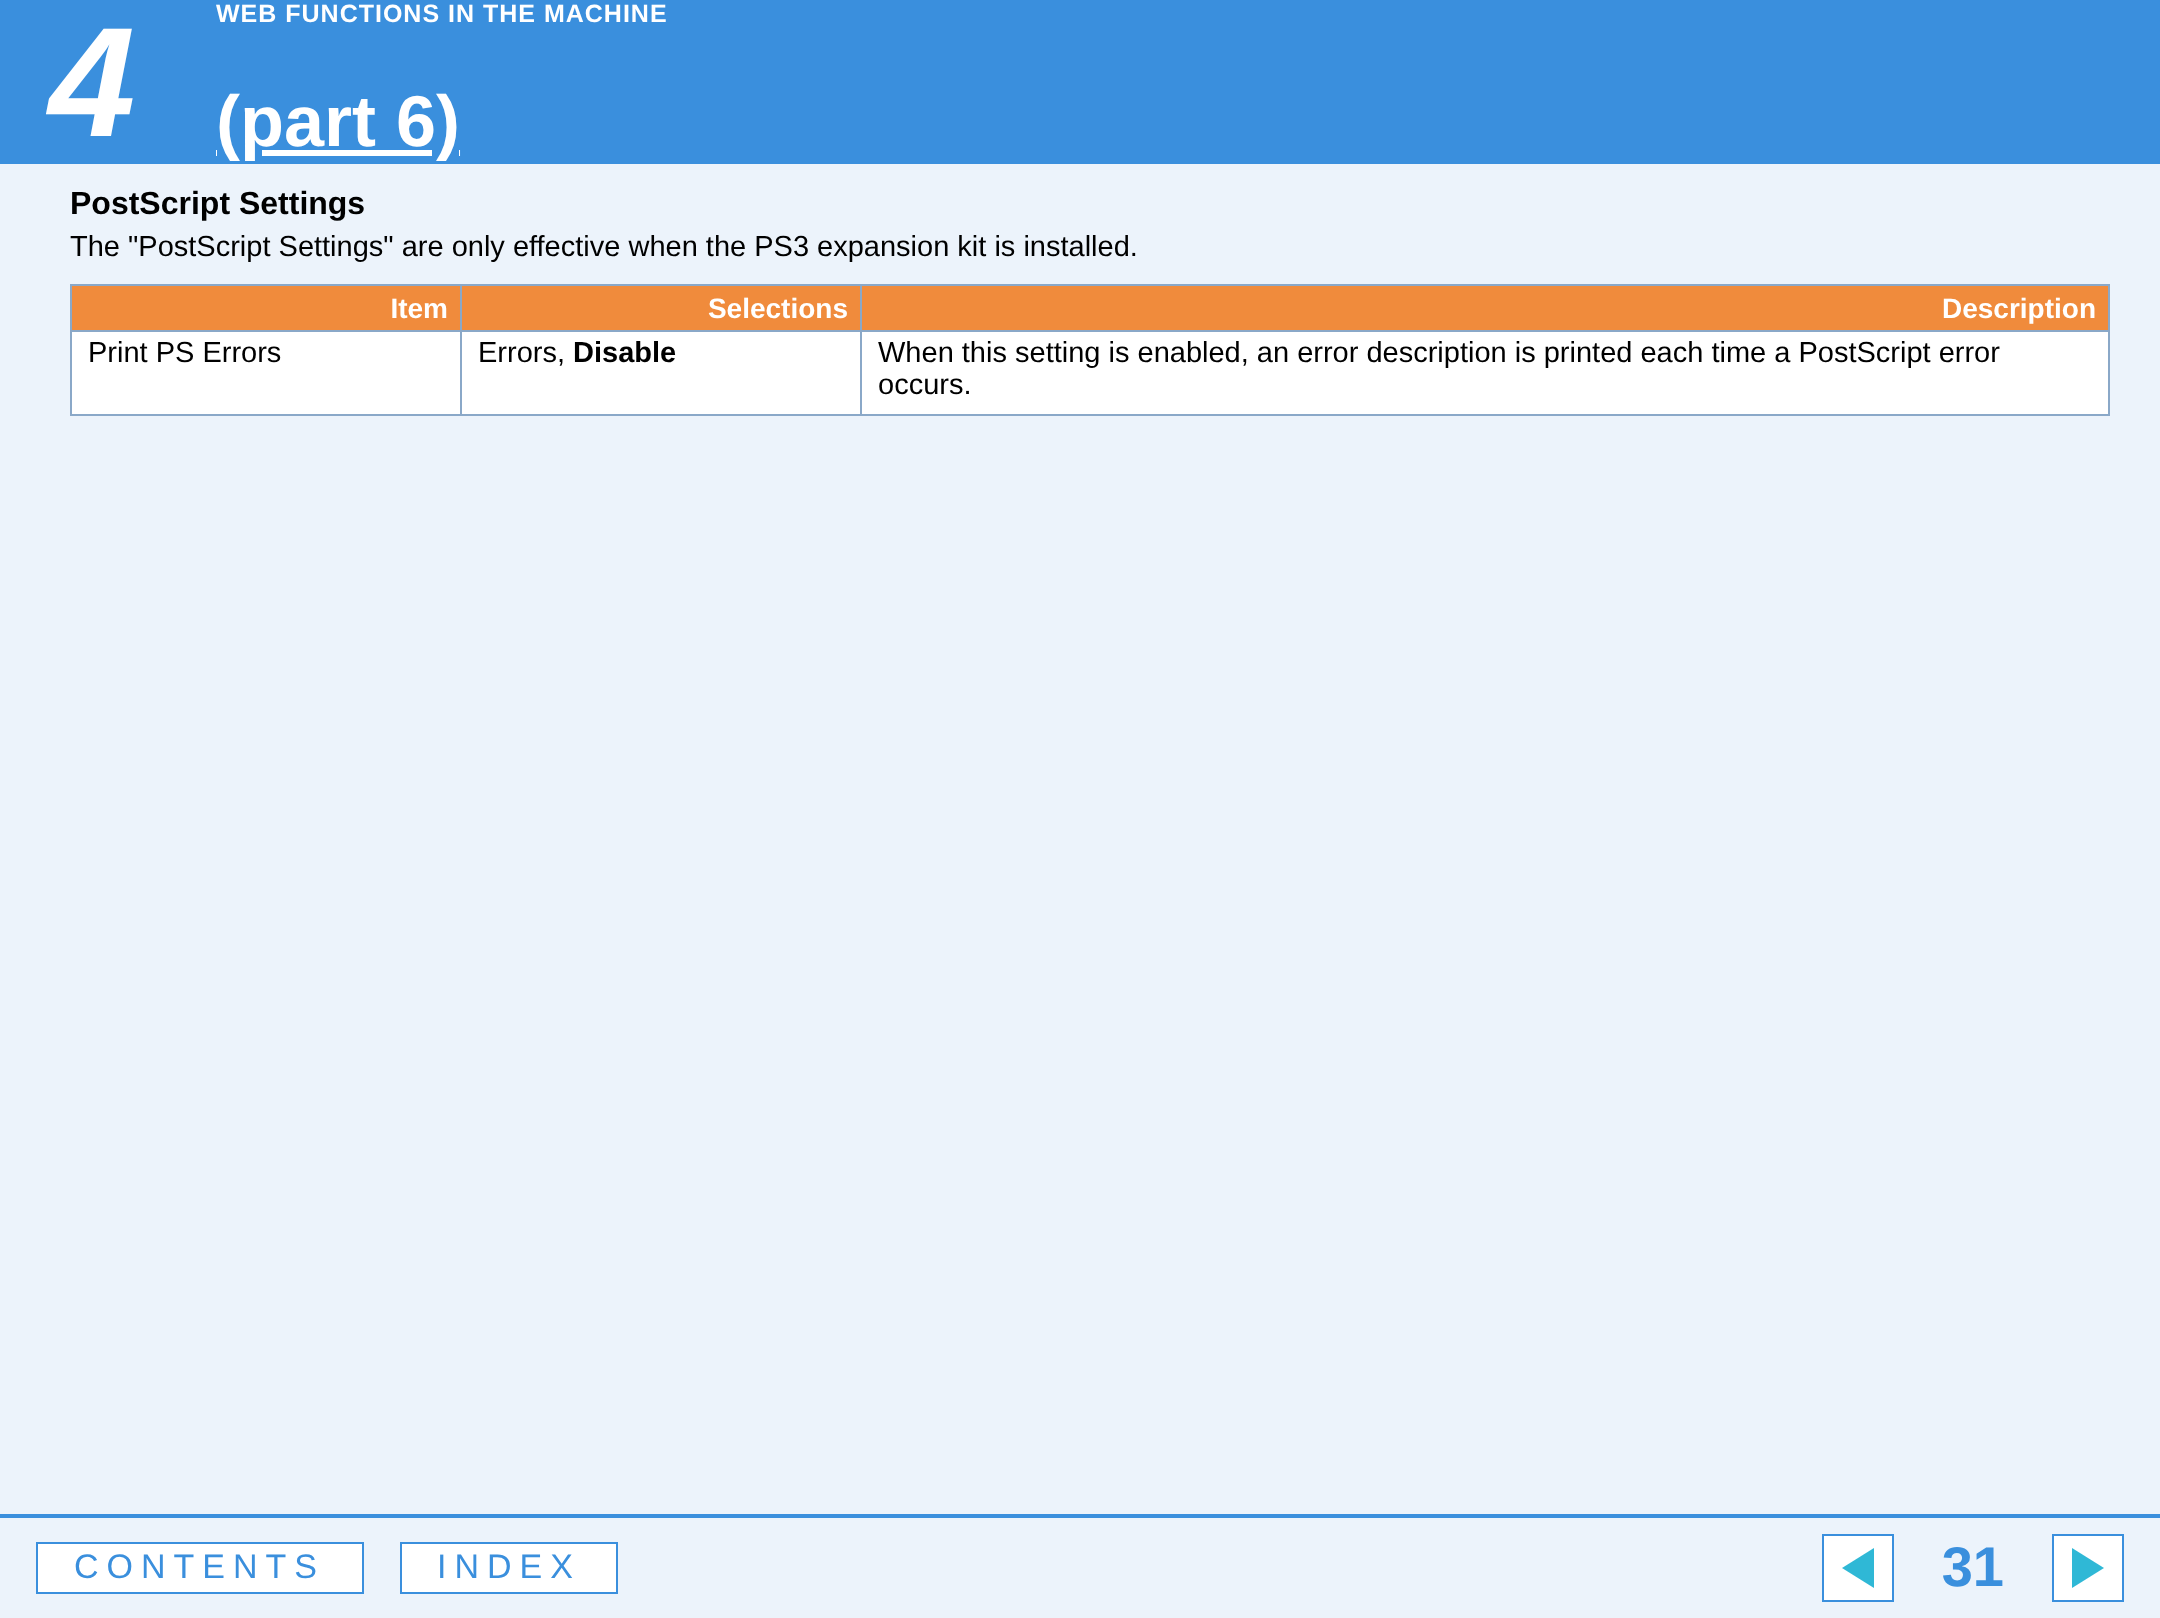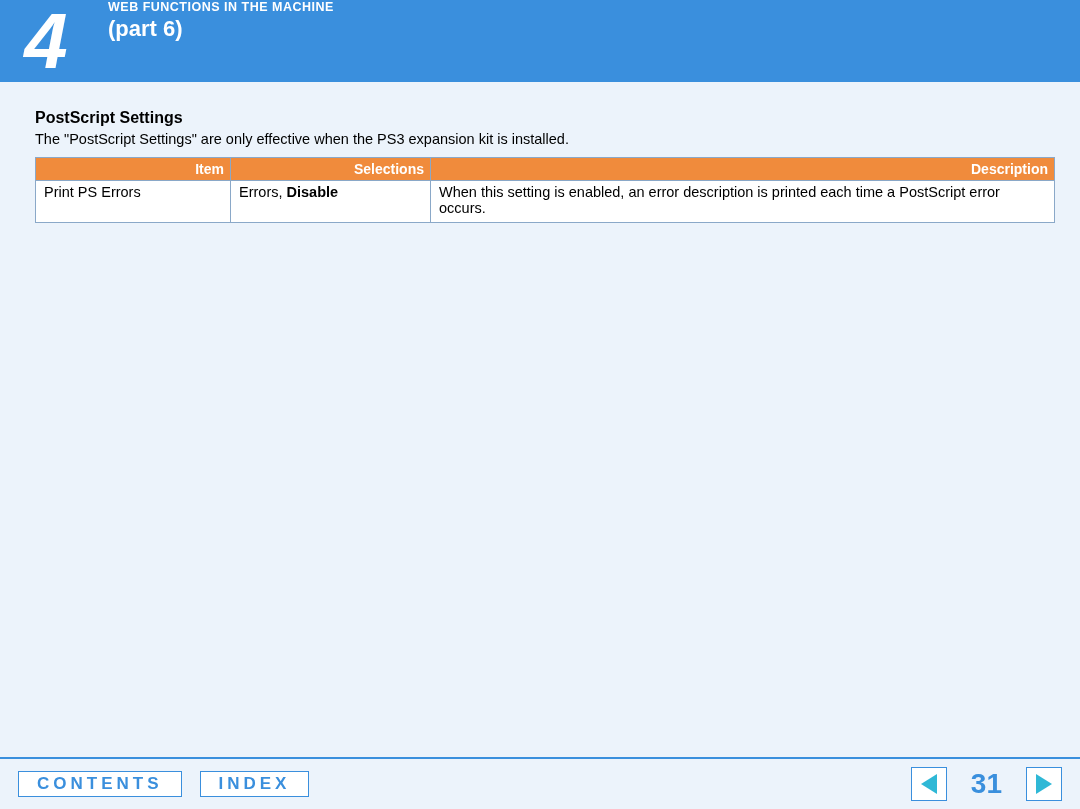--- a/index.html
+++ b/index.html
@@ -21,21 +21,21 @@
     font-weight: bold;
     font-style: italic;
     color: #fff;
     background: #3a8fdd;
     padding-right: 8px;
   }
   .header-text {
     flex: 1;
     display: flex;
     flex-direction: column;
-    justify-content: flex-start;
+    justify-content: space-between;
     padding-left: 8px;
   }
   .breadcrumb {
     font-size: 12.5px;
     font-weight: bold;
     letter-spacing: 0.5px;
     color: #fff;
     margin-bottom: 2px;
   }
   .title-row {
@@ -43,28 +43,29 @@
     align-items: baseline;
     justify-content: space-between;
     padding-right: 20px;
   }
   .page-title {
     font-size: 34px;
     font-weight: bold;
     color: #fff;
   }
   .part-label {
-    font-size: 22px;
-    font-weight: bold;
-    color: #fff;
+    font-size: 36px;
+    font-weight: bold;
+    color: #fff;
+    text-decoration: underline;
   }
 
   .content {
     flex: 1;
-    padding: 27px 25px 10px 35px;
+    padding: 12px 25px 10px 35px;
   }
   .section-heading {
     font-size: 16px;
     font-weight: bold;
     color: #000;
     margin-bottom: 4px;
   }
   .section-desc {
     font-size: 14.5px;
     color: #000;
@@ -104,21 +105,21 @@
     display: flex;
     align-items: center;
     padding: 0 18px;
     gap: 18px;
     background: #ecf3fb;
   }
   .nav-btn {
     background: #fff;
     border: 1px solid #3a8fdd;
     color: #3a8fdd;
-    font-weight: bold;
+    font-weight: normal;
     font-size: 17px;
     letter-spacing: 4px;
     padding: 2px 18px;
     cursor: pointer;
   }
   .spacer { flex: 1; }
   .arrow-btn {
     width: 36px;
     height: 34px;
     background: #fff;

